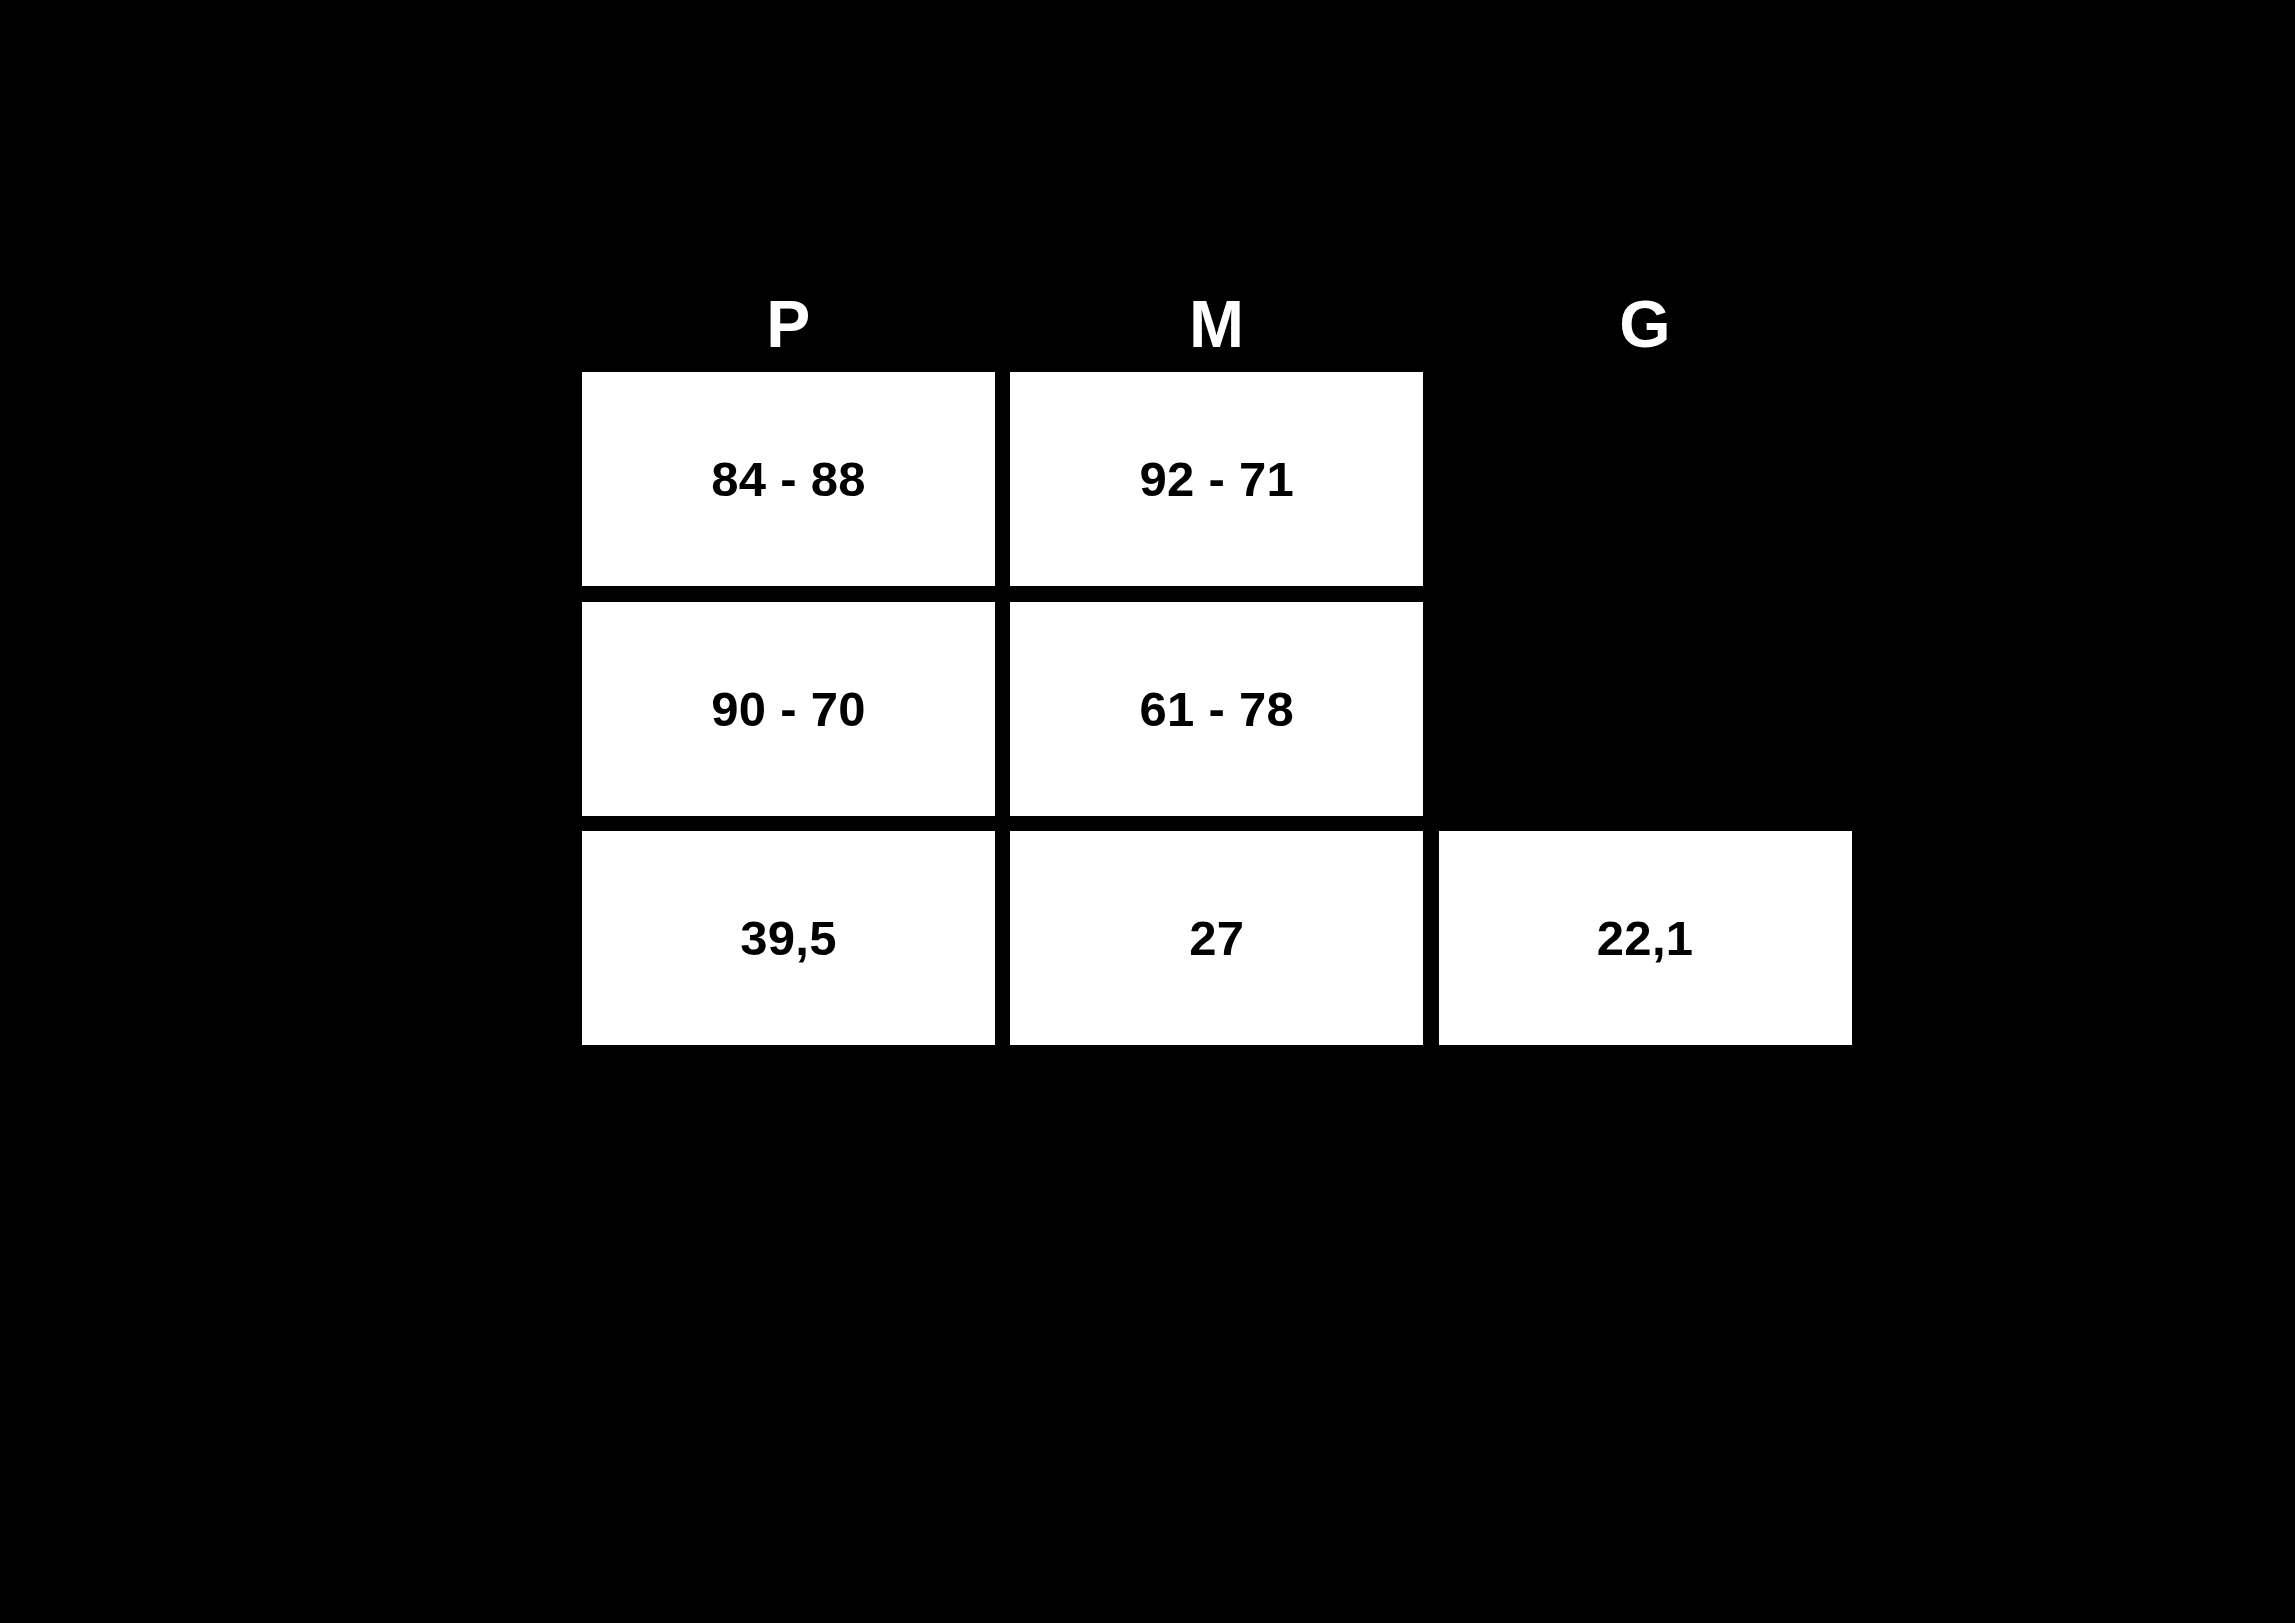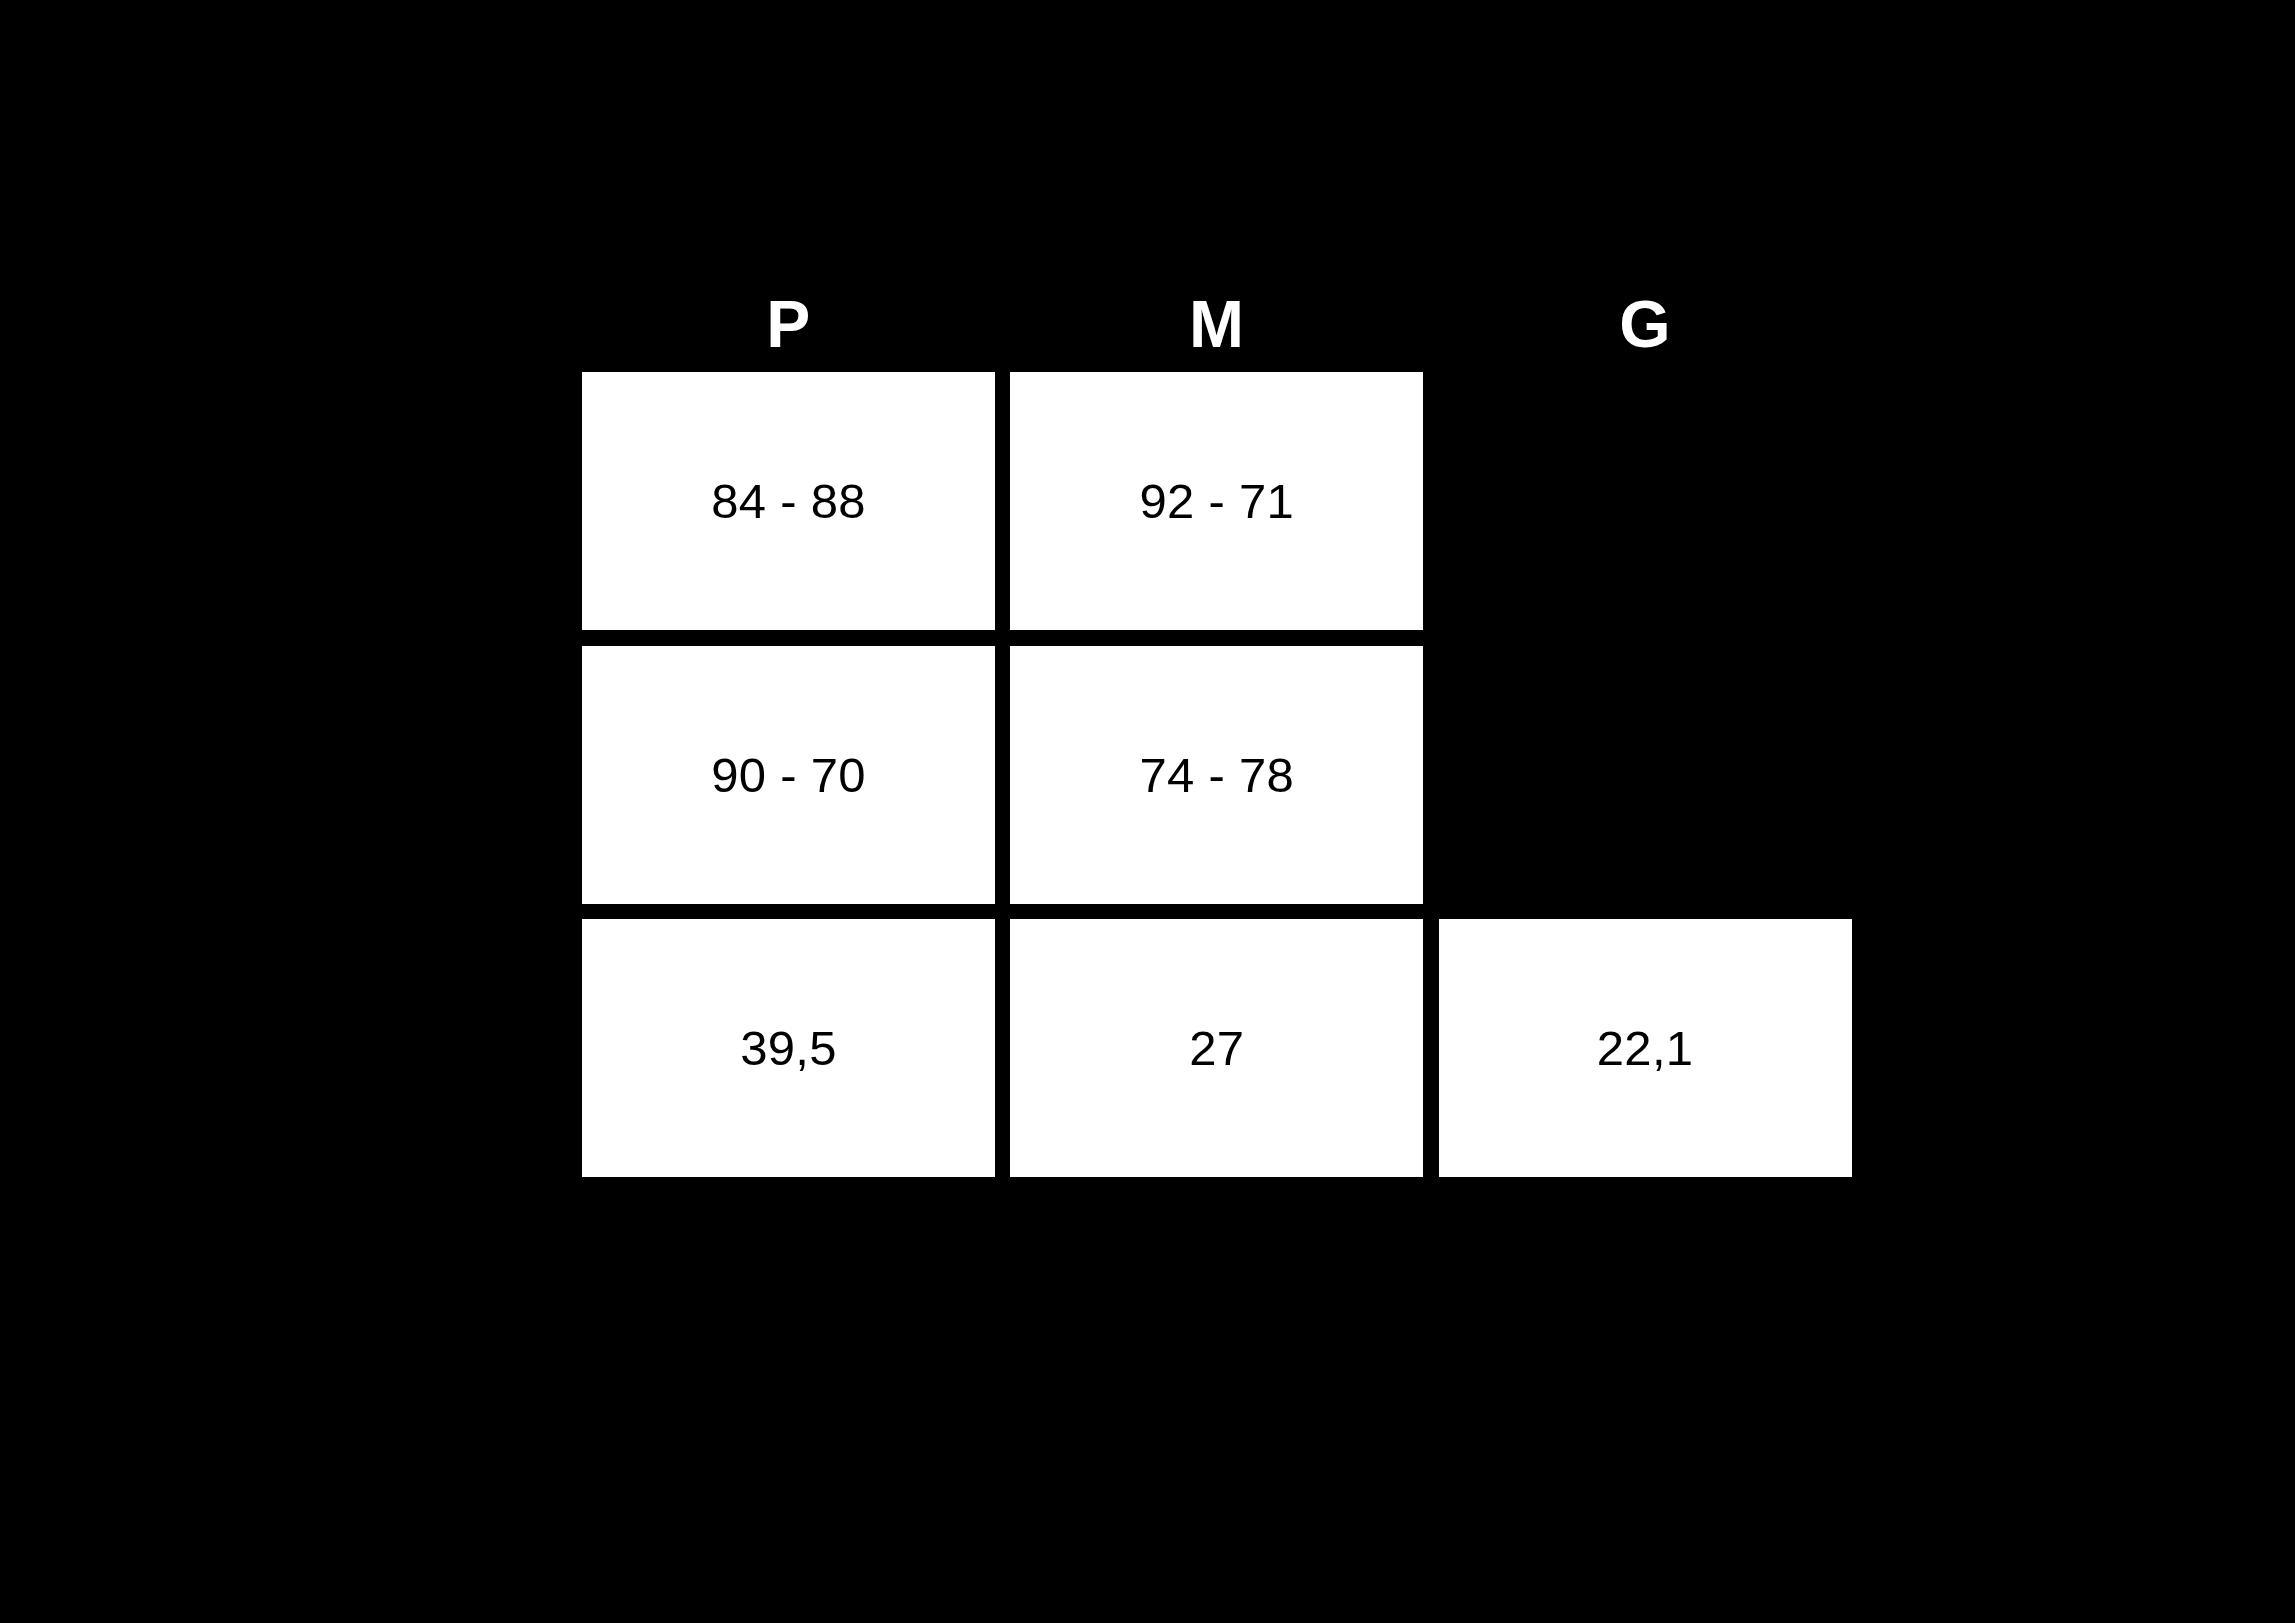--- a/index.html
+++ b/index.html
@@ -42,28 +42,28 @@
   .data-row {
     display: flex;
     gap: 15.3px;
     margin-bottom: 15.3px;
   }
   .data-row:last-child {
     margin-bottom: 0;
   }
   .data-cell {
     width: 413px;
-    height: 258px;
+    height: 214px;
     background: #ffffff;
     color: #000000;
     display: flex;
     align-items: center;
     justify-content: center;
     font-size: 49px;
-    font-weight: normal;
+    font-weight: bold;
     letter-spacing: 0.3px;
   }
 </style>
 </head>
 <body>
 
 <div class="page">
   <div class="size-table">
 
     <div class="header-row">
@@ -72,21 +72,21 @@
       <div class="header-cell">G</div>
     </div>
 
     <div class="data-row">
       <div class="data-cell">84 - 88</div>
       <div class="data-cell">92 - 71</div>
     </div>
 
     <div class="data-row">
       <div class="data-cell">90 - 70</div>
-      <div class="data-cell">74 - 78</div>
+      <div class="data-cell">61 - 78</div>
     </div>
 
     <div class="data-row">
       <div class="data-cell">39,5</div>
       <div class="data-cell">27</div>
       <div class="data-cell">22,1</div>
     </div>
 
   </div>
 </div>

